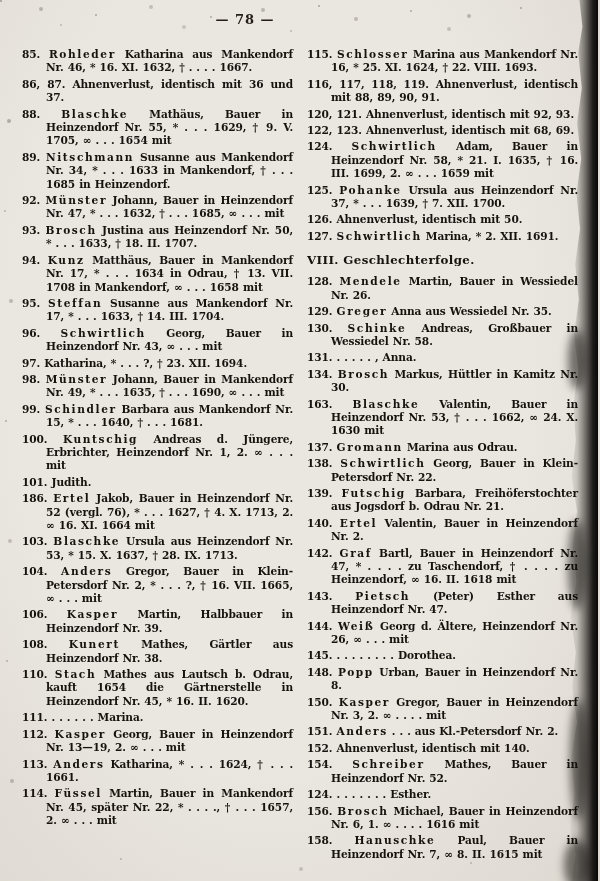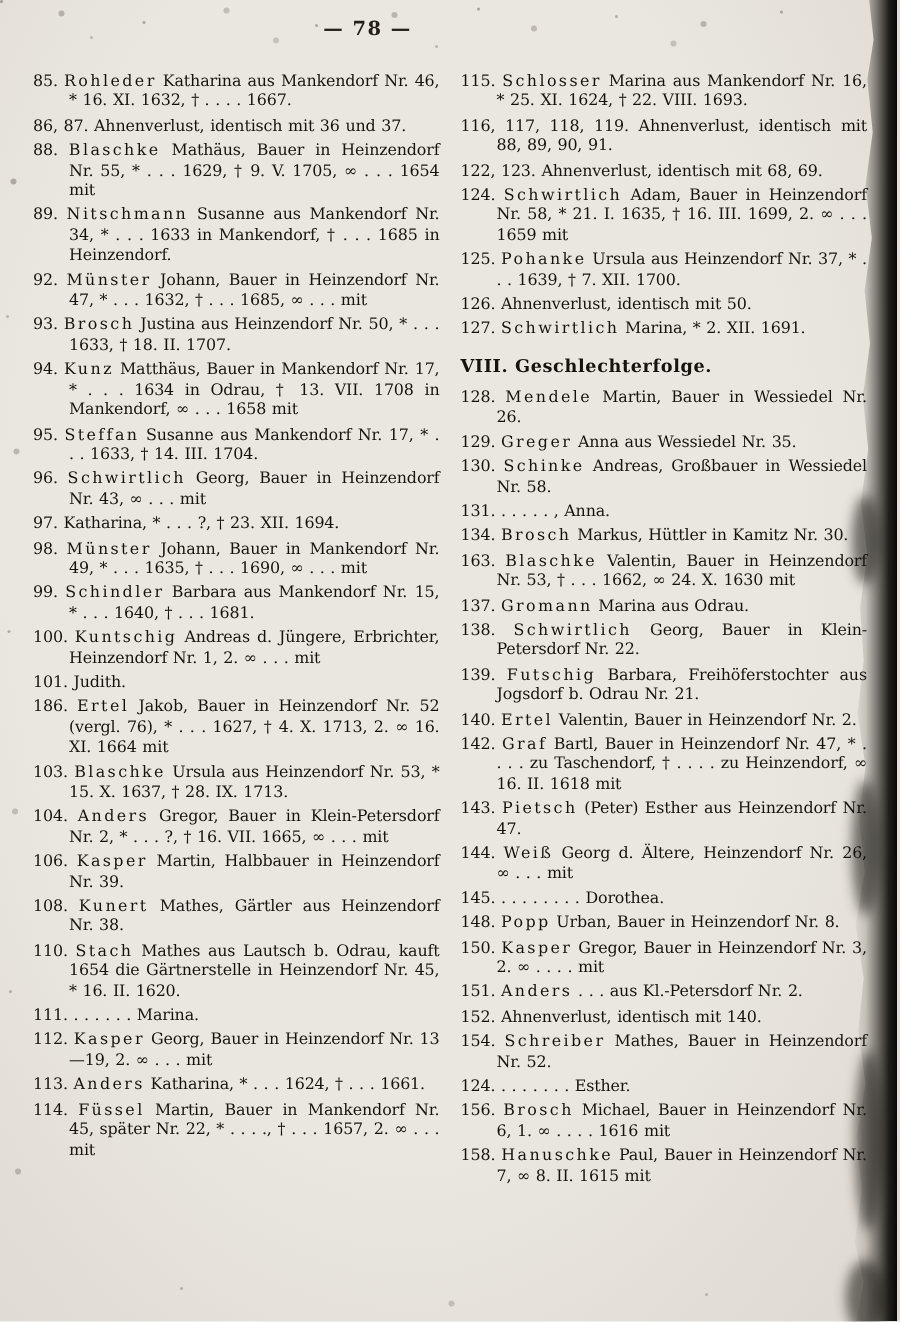--- a/index.html
+++ b/index.html
@@ -14,21 +14,21 @@
   .page-number{
     position:absolute;top:12px;left:0;width:490px;text-align:center;
     font-weight:bold;font-size:13px;letter-spacing:1px;color:#241f19;
   }
   .columns{
     position:absolute;top:48px;left:22px;width:556px;
     display:flex;gap:14px;align-items:flex-start;
   }
   .col{width:271px;}
   .entry{
-    font-size:10.6px;line-height:13.4px;font-weight:normal;
+    font-size:10.6px;line-height:13.4px;font-weight:bold;
     text-align:justify;
     padding-left:24px;text-indent:-24px;
     margin-bottom:3px;
     letter-spacing:-0.1px;
     word-spacing:0.5px;
   }
   .entry .name{letter-spacing:1.6px;}
   .section-heading{
     text-align:left;font-weight:bold;font-size:11.8px;
     margin:10px 0 8px 0;letter-spacing:0.4px;
@@ -140,20 +140,21 @@
         <div class="entry"><span class="num">114.</span> <span class="name">Füssel</span> <span class="txt">Martin, Bauer in Mankendorf Nr. 45, später Nr. 22, * . . . ., † . . . 1657, 2. ∞ . . . mit</span></div>
       </div>
 
     <div class="col">
       <div>
 
           <div class="entry"><span class="num">115.</span> <span class="name">Schlosser</span> <span class="txt">Marina aus Mankendorf Nr. 16, * 25. XI. 1624, † 22. VIII. 1693.</span></div>
 
           <div class="entry"><span class="num">116, 117, 118, 119.</span> <span class="name"></span> <span class="txt">Ahnenverlust, identisch mit 88, 89, 90, 91.</span></div>
 
+          <div class="entry"><span class="num">120, 121.</span> <span class="name"></span> <span class="txt">Ahnenverlust, identisch mit 92, 93.</span></div>
 
           <div class="entry"><span class="num">122, 123.</span> <span class="name"></span> <span class="txt">Ahnenverlust, identisch mit 68, 69.</span></div>
 
           <div class="entry"><span class="num">124.</span> <span class="name">Schwirtlich</span> <span class="txt">Adam, Bauer in Heinzendorf Nr. 58, * 21. I. 1635, † 16. III. 1699, 2. ∞ . . . 1659 mit</span></div>
 
           <div class="entry"><span class="num">125.</span> <span class="name">Pohanke</span> <span class="txt">Ursula aus Heinzendorf Nr. 37, * . . . 1639, † 7. XII. 1700.</span></div>
 
           <div class="entry"><span class="num">126.</span> <span class="name"></span> <span class="txt">Ahnenverlust, identisch mit 50.</span></div>
 
           <div class="entry"><span class="num">127.</span> <span class="name">Schwirtlich</span> <span class="txt">Marina, * 2. XII. 1691.</span></div>

